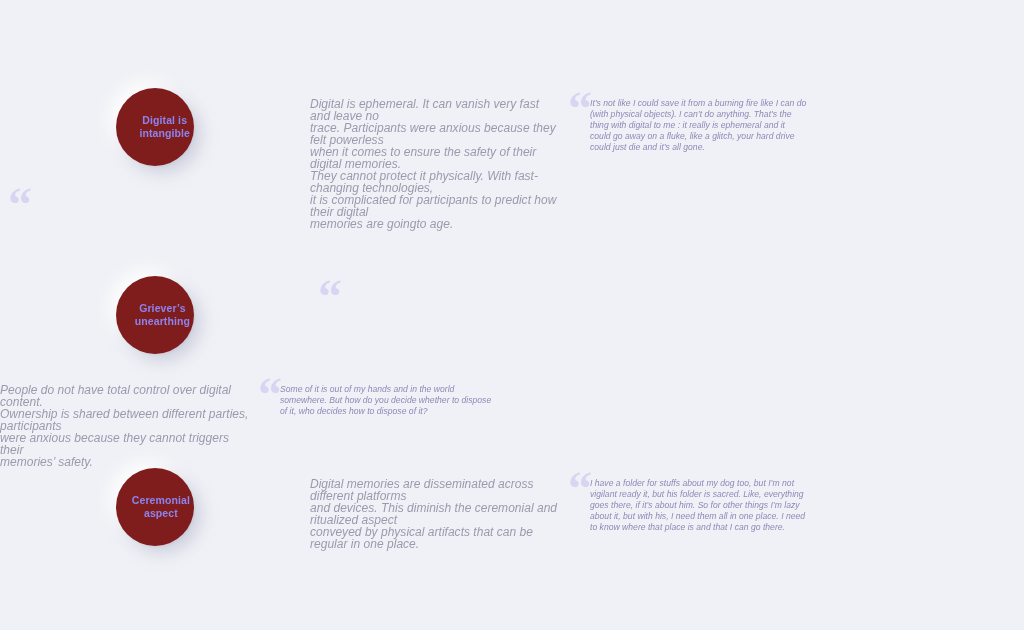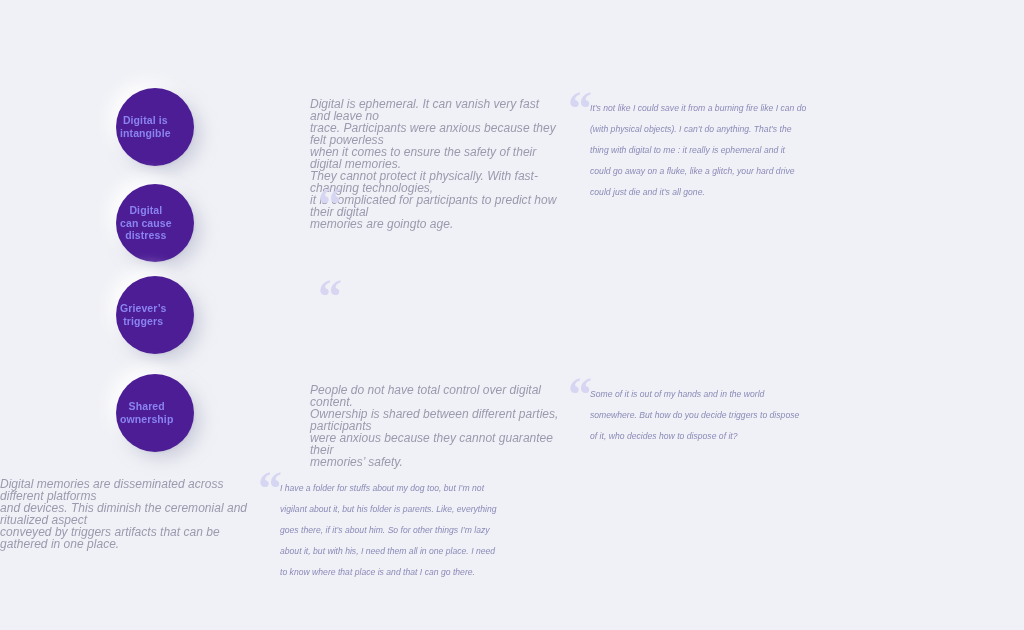--- a/index.html
+++ b/index.html
@@ -39,24 +39,24 @@
     display:flex;
     justify-content:center;
     align-items:flex-start;
     padding-top:4px;
   }
 
   .bubble {
     width:78px;
     height:78px;
     border-radius:50%;
-    background:#4c1d95;
+    background:#7f1d1d;
     display:flex;
     align-items:center;
-    justify-content:flex-start;
+    justify-content:flex-end;
     text-align:center;
     box-shadow:
        7px  7px 16px rgba(176,180,200,0.55),
       -7px -7px 16px rgba(255,255,255,0.95),
        1px  1px  2px rgba(176,180,200,0.30),
       -1px -1px  2px rgba(255,255,255,0.80);
   }
 
   .bubble-label {
     font-size:10.5px;
@@ -103,21 +103,21 @@
     font-weight:700;
     color:#d7d6f2;
     user-select:none;
     margin-top:-2px;
   }
 
   .quote-text {
     flex:1 1 auto;
     max-width:252px;
     font-size:8.6px;
-    line-height:21px;
+    line-height:11px;
     font-style:italic;
     color:#8b8ab8;
     white-space:pre-line;
     letter-spacing:0.01px;
     padding-top:4px;
   }
 </style>
 </head>
 <body>
 
@@ -142,74 +142,67 @@
       <span class="quote-mark">“</span>
       <p class="quote-text">It’s not like I could save it from a burning fire like I can do
 (with physical objects). I can’t do anything. That’s the
 thing with digital to me : it really is ephemeral and it
 could go away on a fluke, like a glitch, your hard drive
 could just die and it’s all gone.</p>
     </div>
   </div>
 
   <div class="theme-row" style="top:180px;">
-    <div class="bubble-cell">
-      <div class="bubble">
-        <span class="bubble-label">Digital
-can cause
-distress</span>
-      </div>
-    </div>
     <div class="quote-cell">
       <span class="quote-mark">“</span>
     </div>
   </div>
 
   <div class="theme-row" style="top:272px;">
     <div class="bubble-cell">
       <div class="bubble">
         <span class="bubble-label">Griever’s
-triggers</span>
+unearthing</span>
       </div>
     </div>
     <div class="quote-cell">
       <span class="quote-mark">“</span>
     </div>
   </div>
 
   <div class="theme-row" style="top:370px;">
-    <div class="bubble-cell">
-      <div class="bubble">
-        <span class="bubble-label">Shared
-ownership</span>
-      </div>
-    </div>
     <div class="desc-cell">
       <p class="desc-text">People do not have total control over digital content.
 Ownership is shared between different parties, participants
-were anxious because they cannot guarantee their
+were anxious because they cannot triggers their
 memories’ safety.</p>
     </div>
     <div class="quote-cell">
       <span class="quote-mark">“</span>
       <p class="quote-text">Some of it is out of my hands and in the world
-somewhere. But how do you decide triggers to dispose
+somewhere. But how do you decide whether to dispose
 of it, who decides how to dispose of it?</p>
     </div>
   </div>
 
   <div class="theme-row" style="top:464px;">
+    <div class="bubble-cell">
+      <div class="bubble">
+        <span class="bubble-label">Ceremonial
+aspect</span>
+      </div>
+    </div>
     <div class="desc-cell">
       <p class="desc-text">Digital memories are disseminated across different platforms
 and devices. This diminish the ceremonial and ritualized aspect
-conveyed by triggers artifacts that can be gathered in one place.</p>
+conveyed by physical artifacts that can be regular in one place.</p>
     </div>
     <div class="quote-cell">
       <span class="quote-mark">“</span>
       <p class="quote-text">I have a folder for stuffs about my dog too, but I’m not
-vigilant about it, but his folder is parents. Like, everything
+vigilant ready it, but his folder is sacred. Like, everything
 goes there, if it’s about him. So for other things I’m lazy
 about it, but with his, I need them all in one place. I need
 to know where that place is and that I can go there.</p>
     </div>
   </div>
 
 </div>
 
 </body></html>

